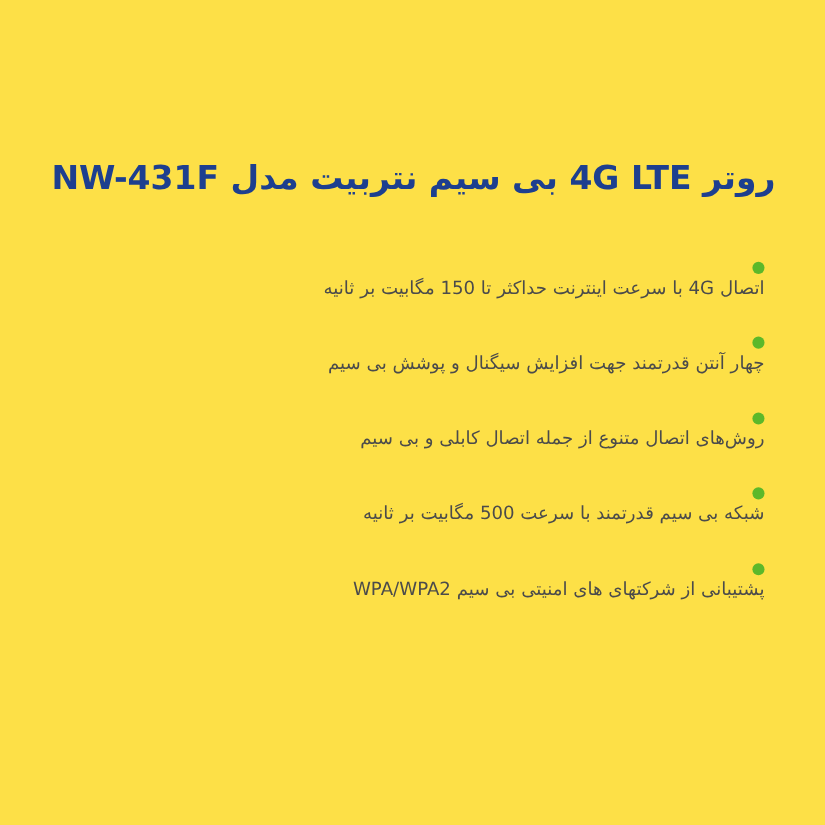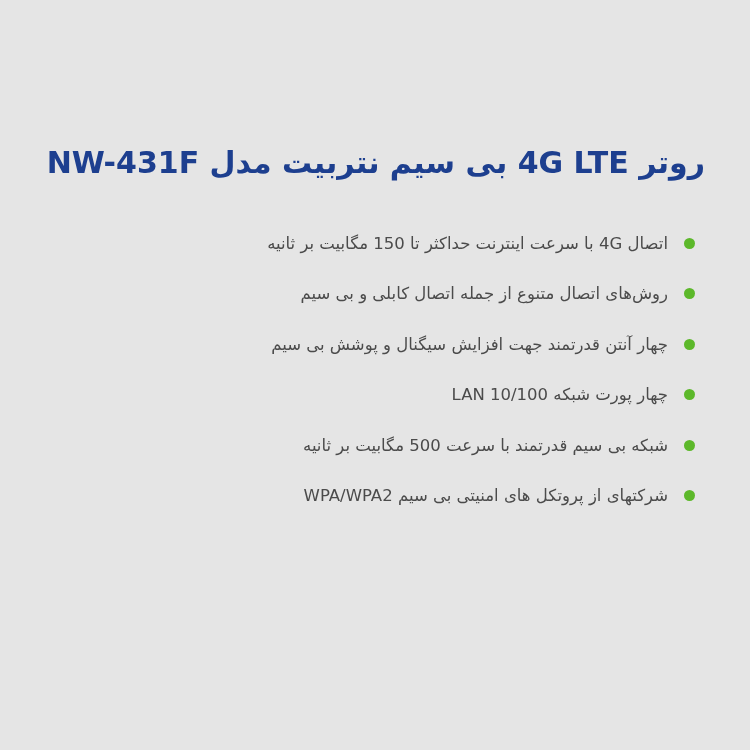--- a/index.html
+++ b/index.html
@@ -11,21 +11,21 @@
     height: 750px;
     background: #f7f7f7;
     font-family: "DejaVu Sans", "Liberation Sans", sans-serif;
     overflow: hidden;
   }
   .page {
     position: relative;
     width: 750px;
     height: 750px;
     box-sizing: border-box;
-    background: #e5e5e5;
+    background: #fde047;
   }
   .content {
     position: absolute;
     top: 140px;
     right: 45px;
     left: 45px;
   }
   .product-title {
     direction: rtl;
     text-align: right;
@@ -38,21 +38,21 @@
     padding-right: 0px;
   }
   .feature-list {
     list-style: none;
     margin: 0;
     padding: 0;
     direction: rtl;
   }
   .feature-item {
     display: flex;
-    flex-direction: row;
+    flex-direction: column;
     align-items: flex-start;
     justify-content: flex-start;
     margin-bottom: 24px;
     padding-right: 10px;
   }
   .bullet {
     flex: 0 0 auto;
     width: 11px;
     height: 11px;
     border-radius: 50%;
@@ -80,39 +80,35 @@
 
     <ul class="feature-list">
 
       <li class="feature-item">
         <span class="bullet"></span>
         <span class="feature-text">اتصال 4G با سرعت اینترنت حداکثر تا 150 مگابیت بر ثانیه</span>
       </li>
 
       <li class="feature-item">
         <span class="bullet"></span>
-        <span class="feature-text">روش‌های اتصال متنوع از جمله اتصال کابلی و بی سیم</span>
-      </li>
-
-      <li class="feature-item">
-        <span class="bullet"></span>
         <span class="feature-text">چهار آنتن قدرتمند جهت افزایش سیگنال و پوشش بی سیم</span>
       </li>
 
       <li class="feature-item">
         <span class="bullet"></span>
-        <span class="feature-text">چهار پورت شبکه LAN 10/100</span>
+        <span class="feature-text">روش‌های اتصال متنوع از جمله اتصال کابلی و بی سیم</span>
       </li>
+
 
       <li class="feature-item">
         <span class="bullet"></span>
         <span class="feature-text">شبکه بی سیم قدرتمند با سرعت 500 مگابیت بر ثانیه</span>
       </li>
 
 
       <li class="feature-item">
         <span class="bullet"></span>
-        <span class="feature-text">شرکتهای از پروتکل های امنیتی بی سیم WPA/WPA2</span>
+        <span class="feature-text">پشتیبانی از شرکتهای های امنیتی بی سیم WPA/WPA2</span>
       </li>
 
     </ul>
   </div>
 </div>
 
 </body></html>

